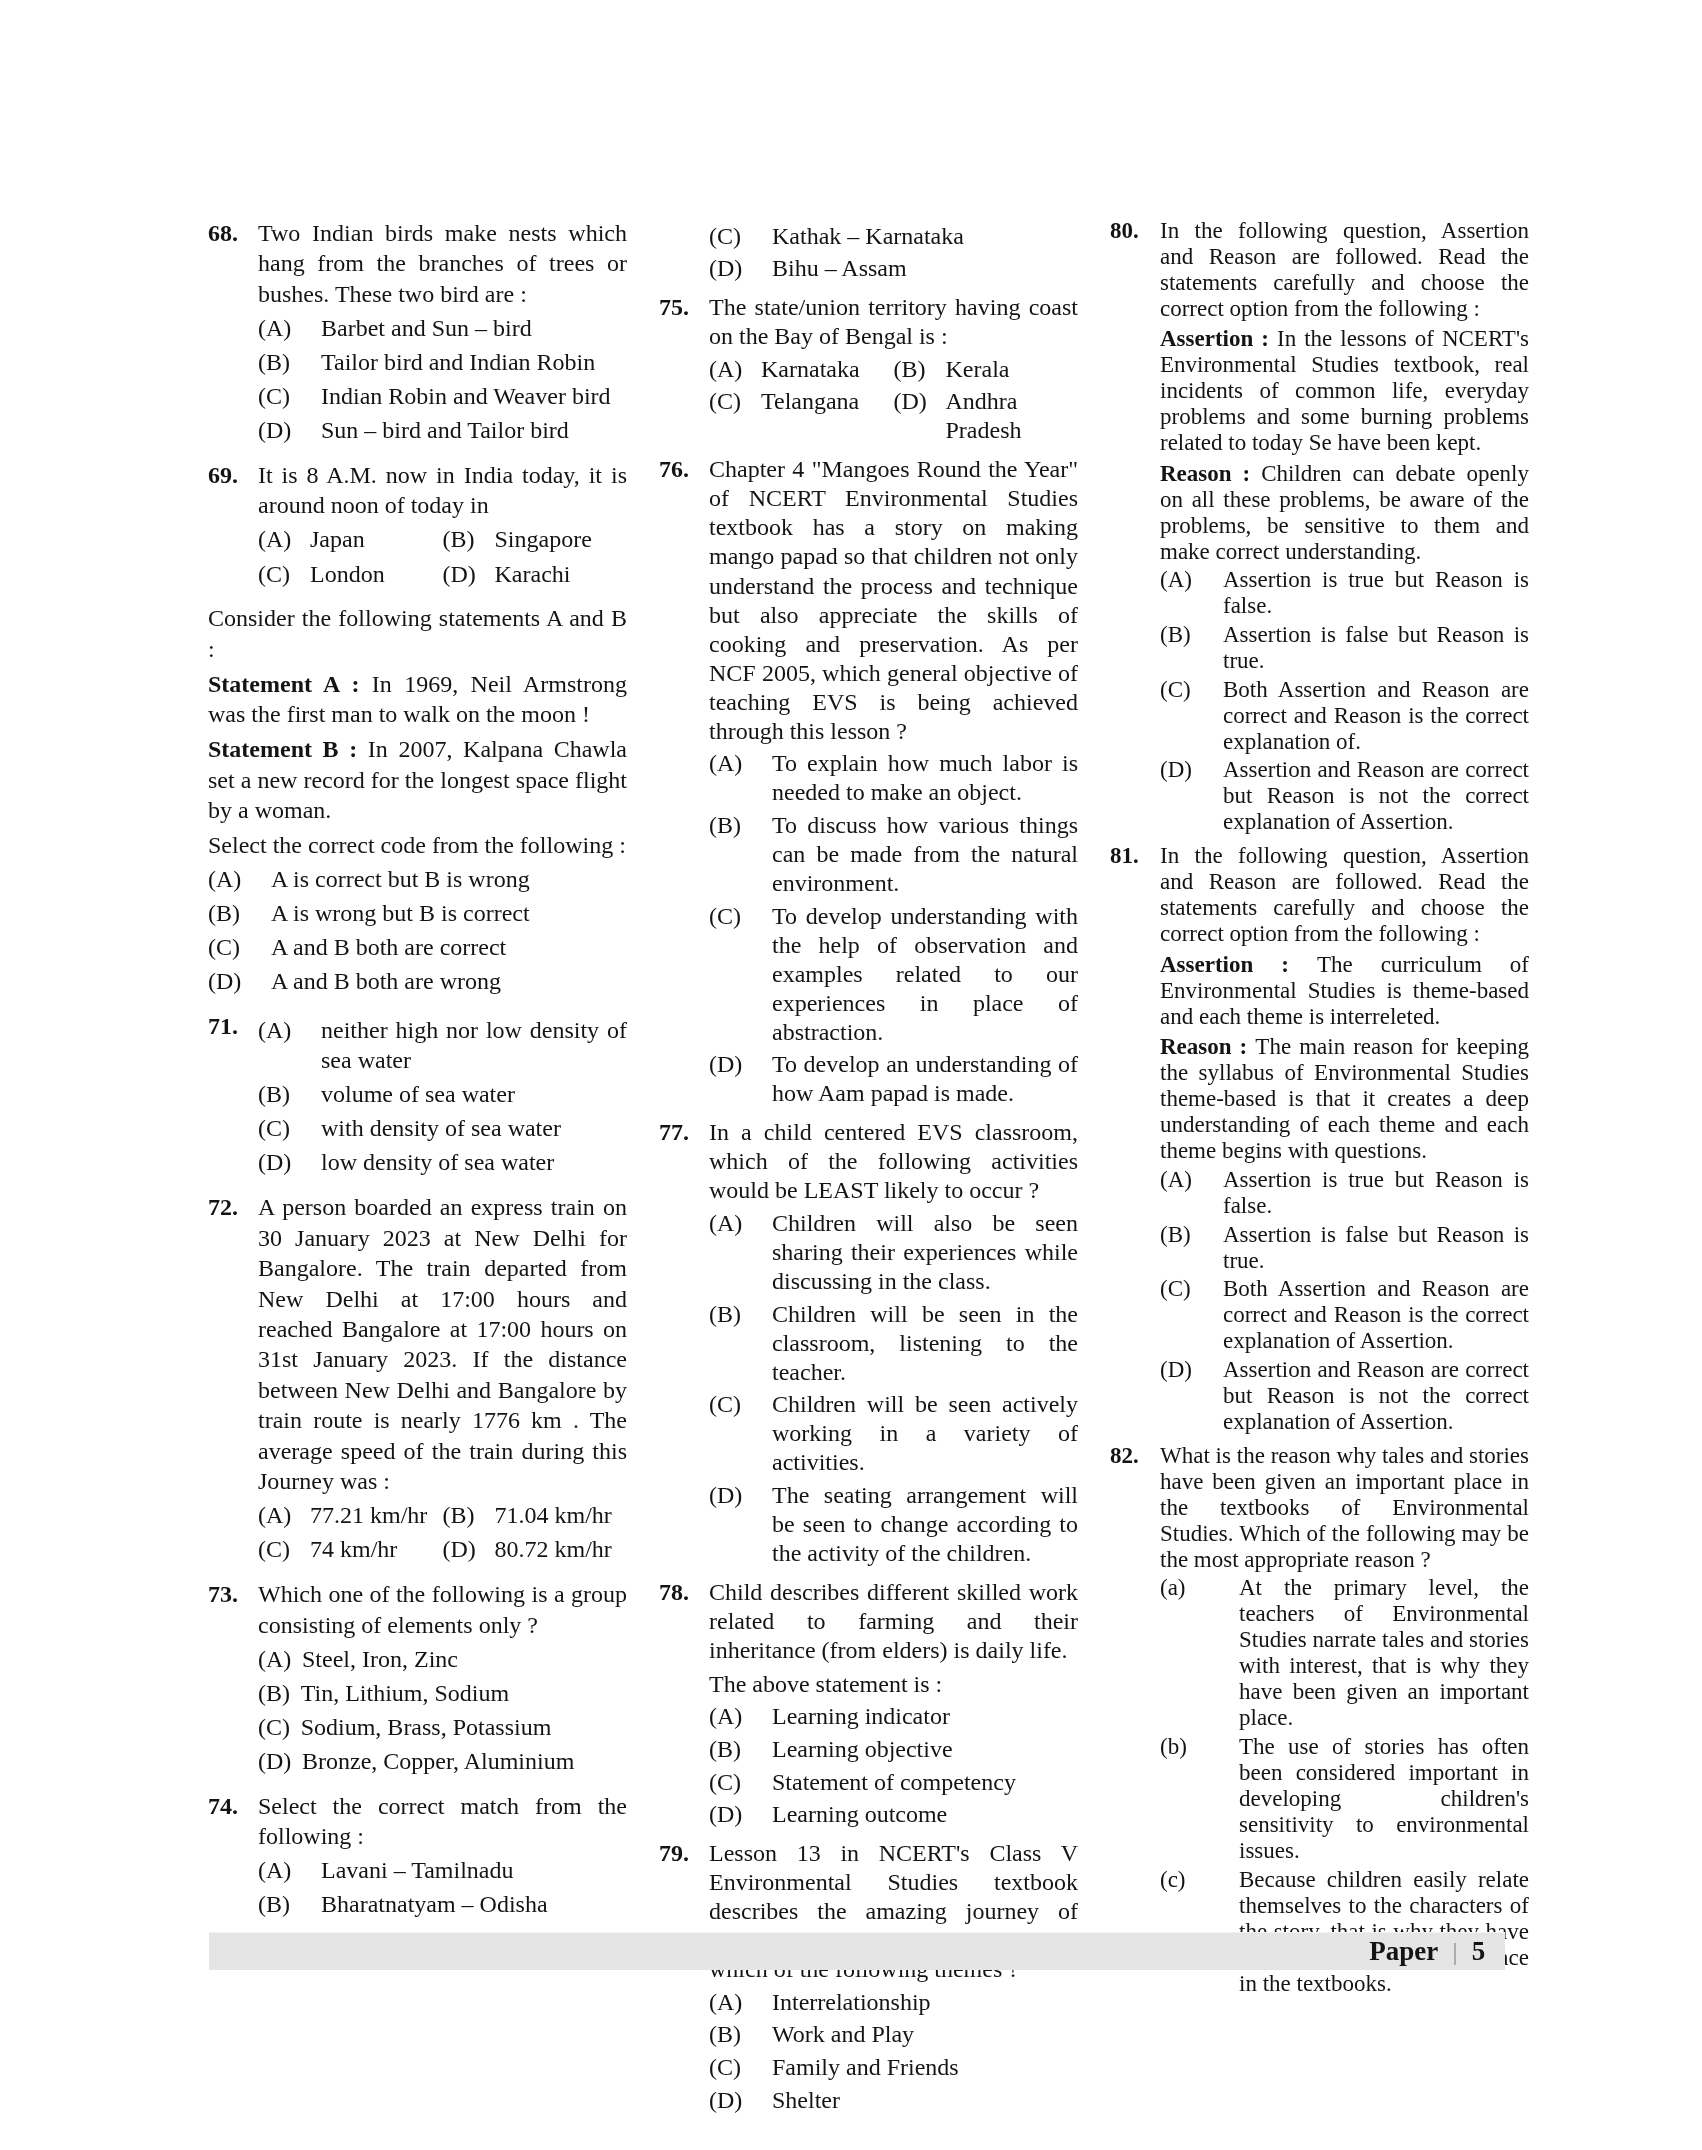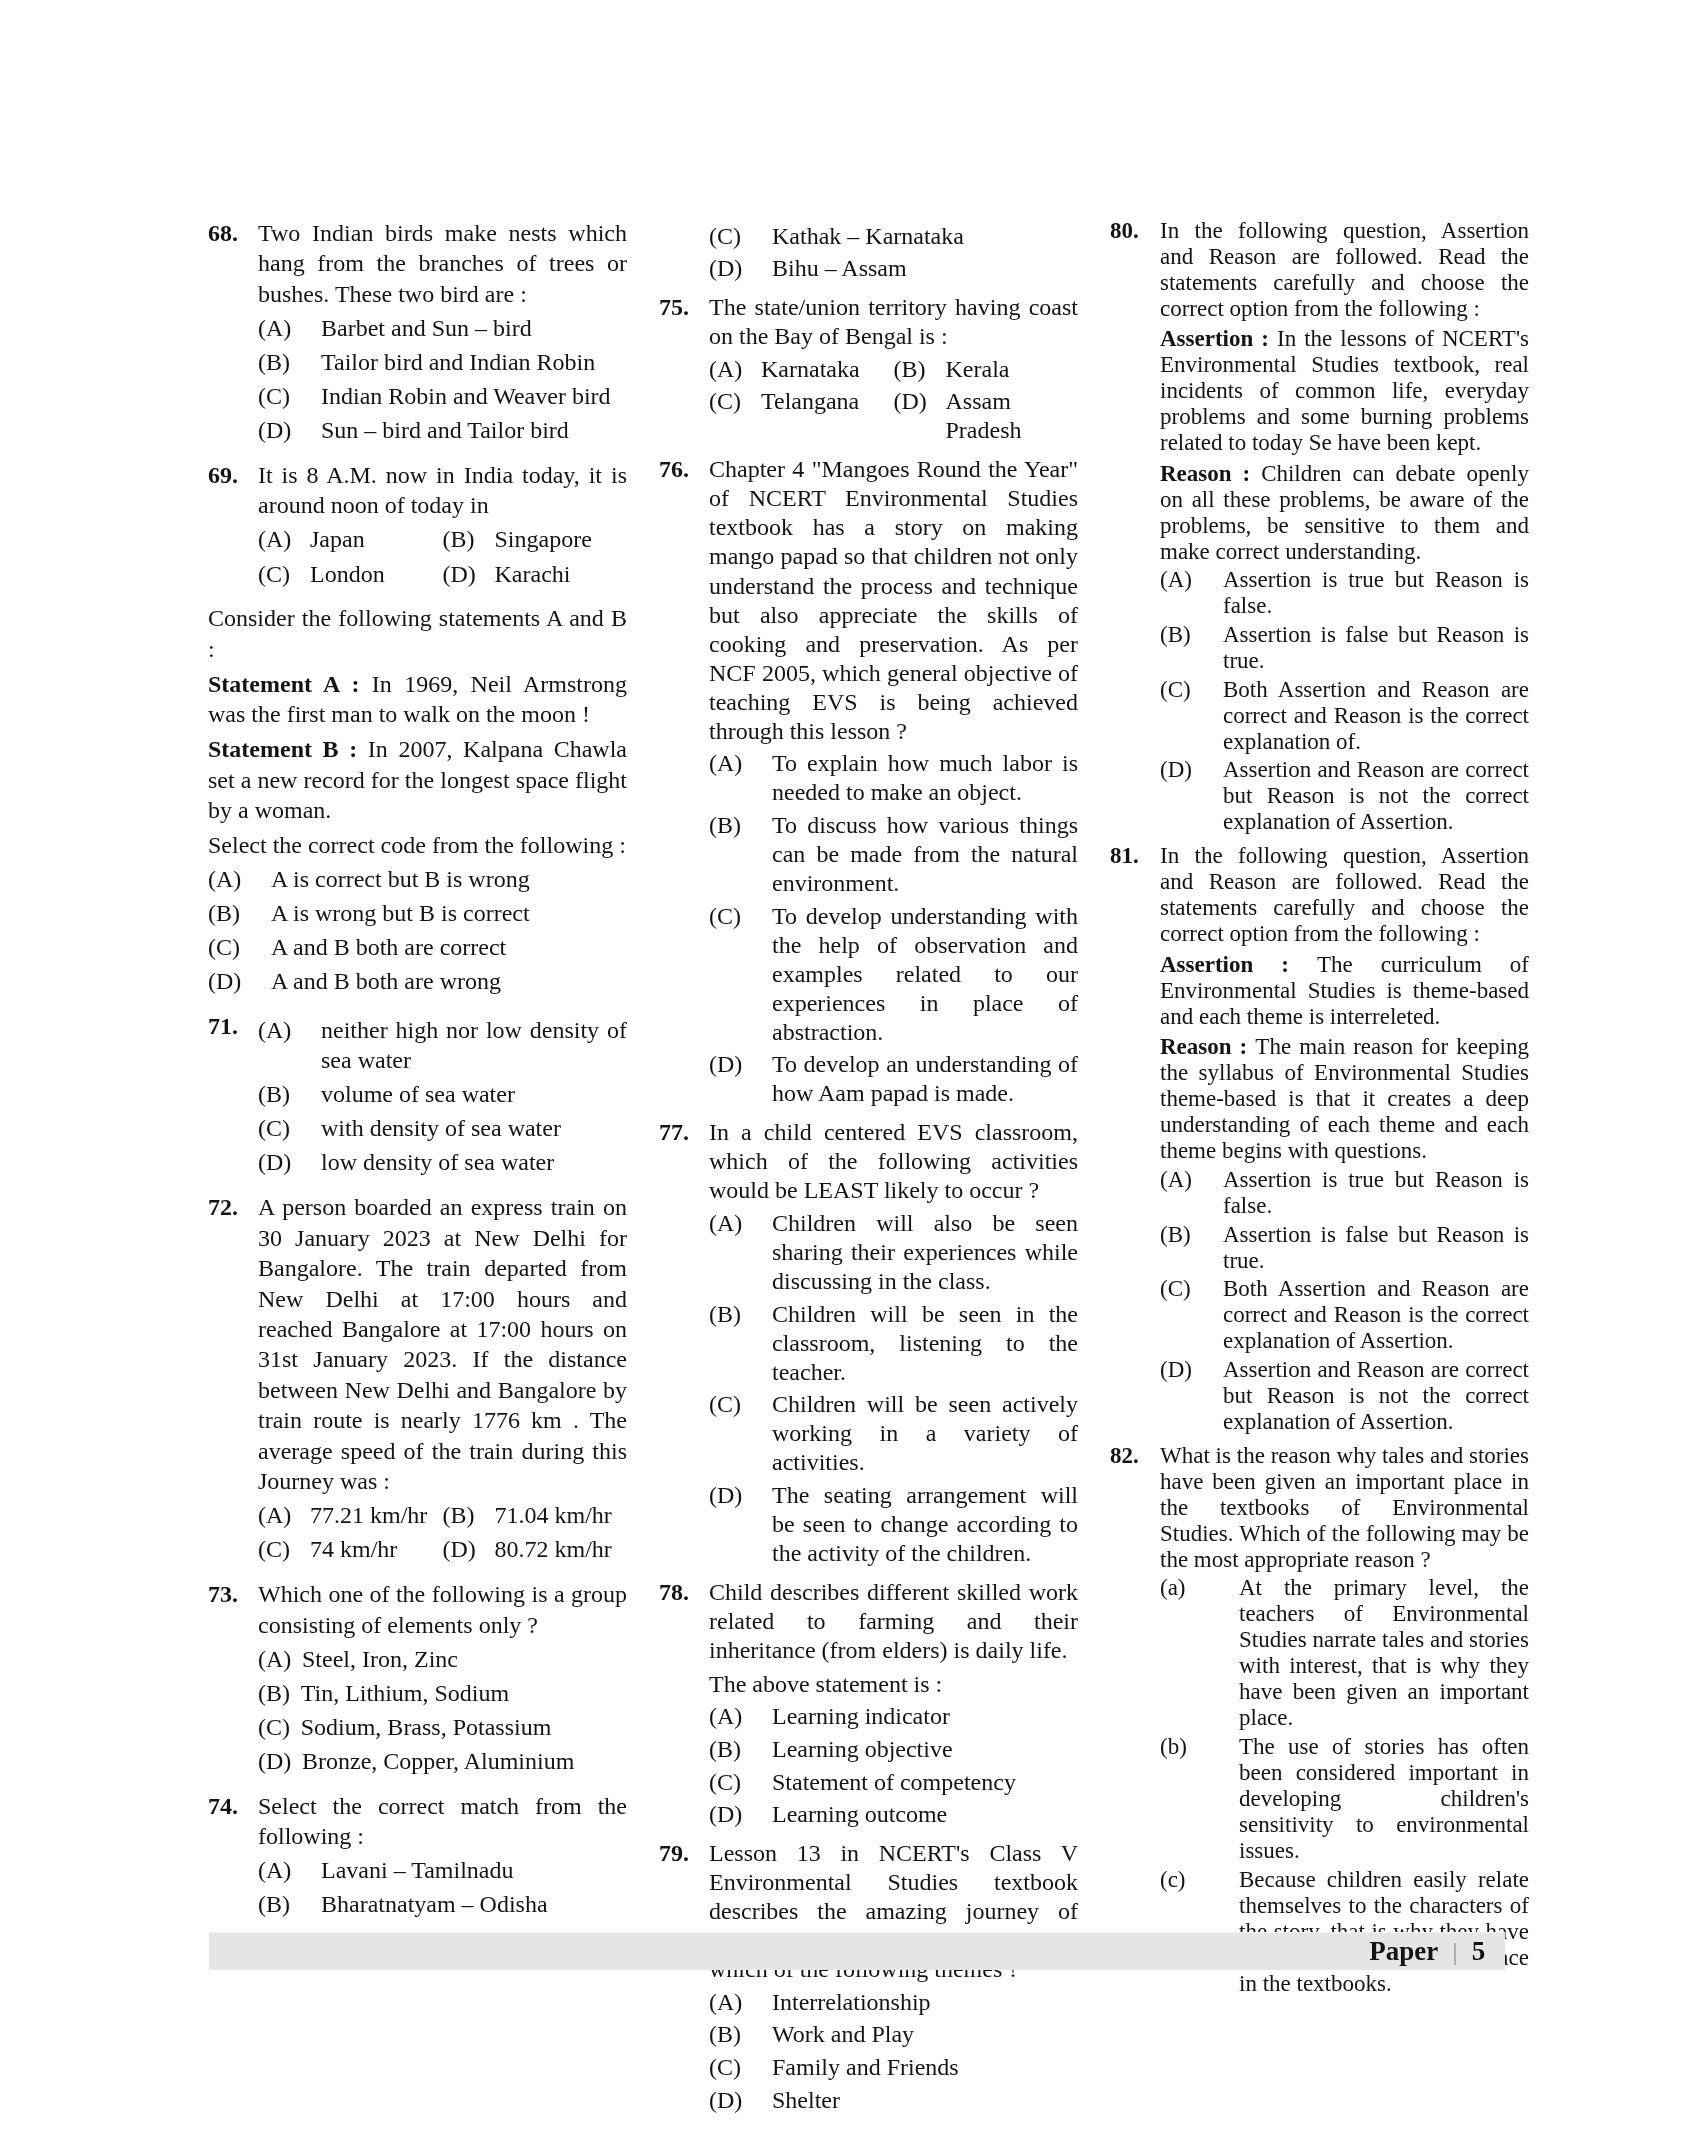--- a/index.html
+++ b/index.html
@@ -232,21 +232,21 @@
             <div class="gcell">
                 <span class="ol sm">(B)</span>
                 <span>Kerala</span>
               </div>
             <div class="gcell">
                 <span class="ol sm">(C)</span>
                 <span>Telangana</span>
               </div>
             <div class="gcell">
                 <span class="ol sm">(D)</span>
-                <span>Assam Pradesh</span>
+                <span>Andhra Pradesh</span>
               </div>
           </div>
         </div>
       </div>
 
       <div class="q">
         <span class="qn">76.</span>
         <div class="qb">
           <p class="t">Chapter 4 "Mangoes Round the Year" of NCERT Environmental Studies textbook has a story on making mango papad so that children not only understand the process and technique but also appreciate the skills of cooking and preservation. As per NCF 2005, which general objective of teaching EVS is being achieved through this lesson ?</p>
           <div class="opt">

